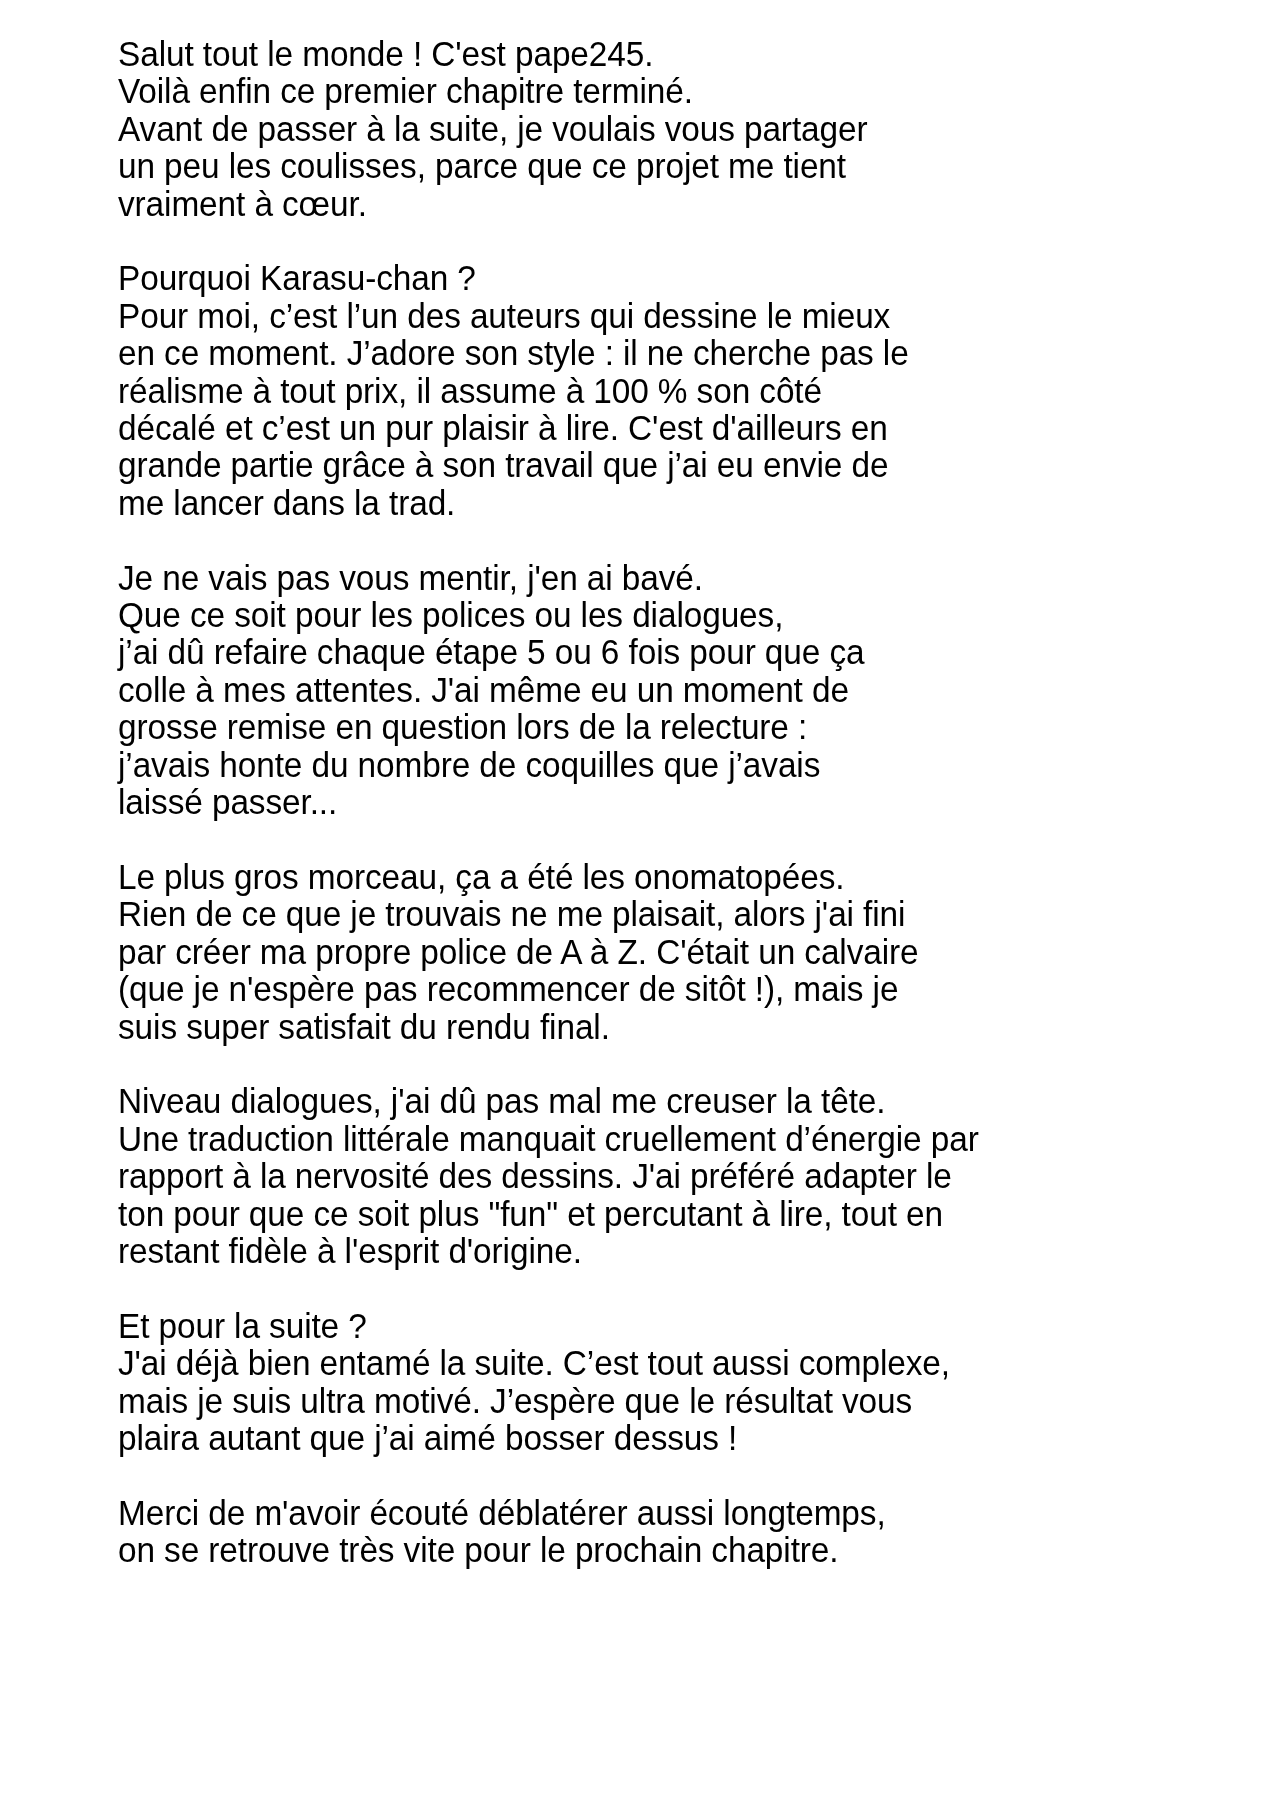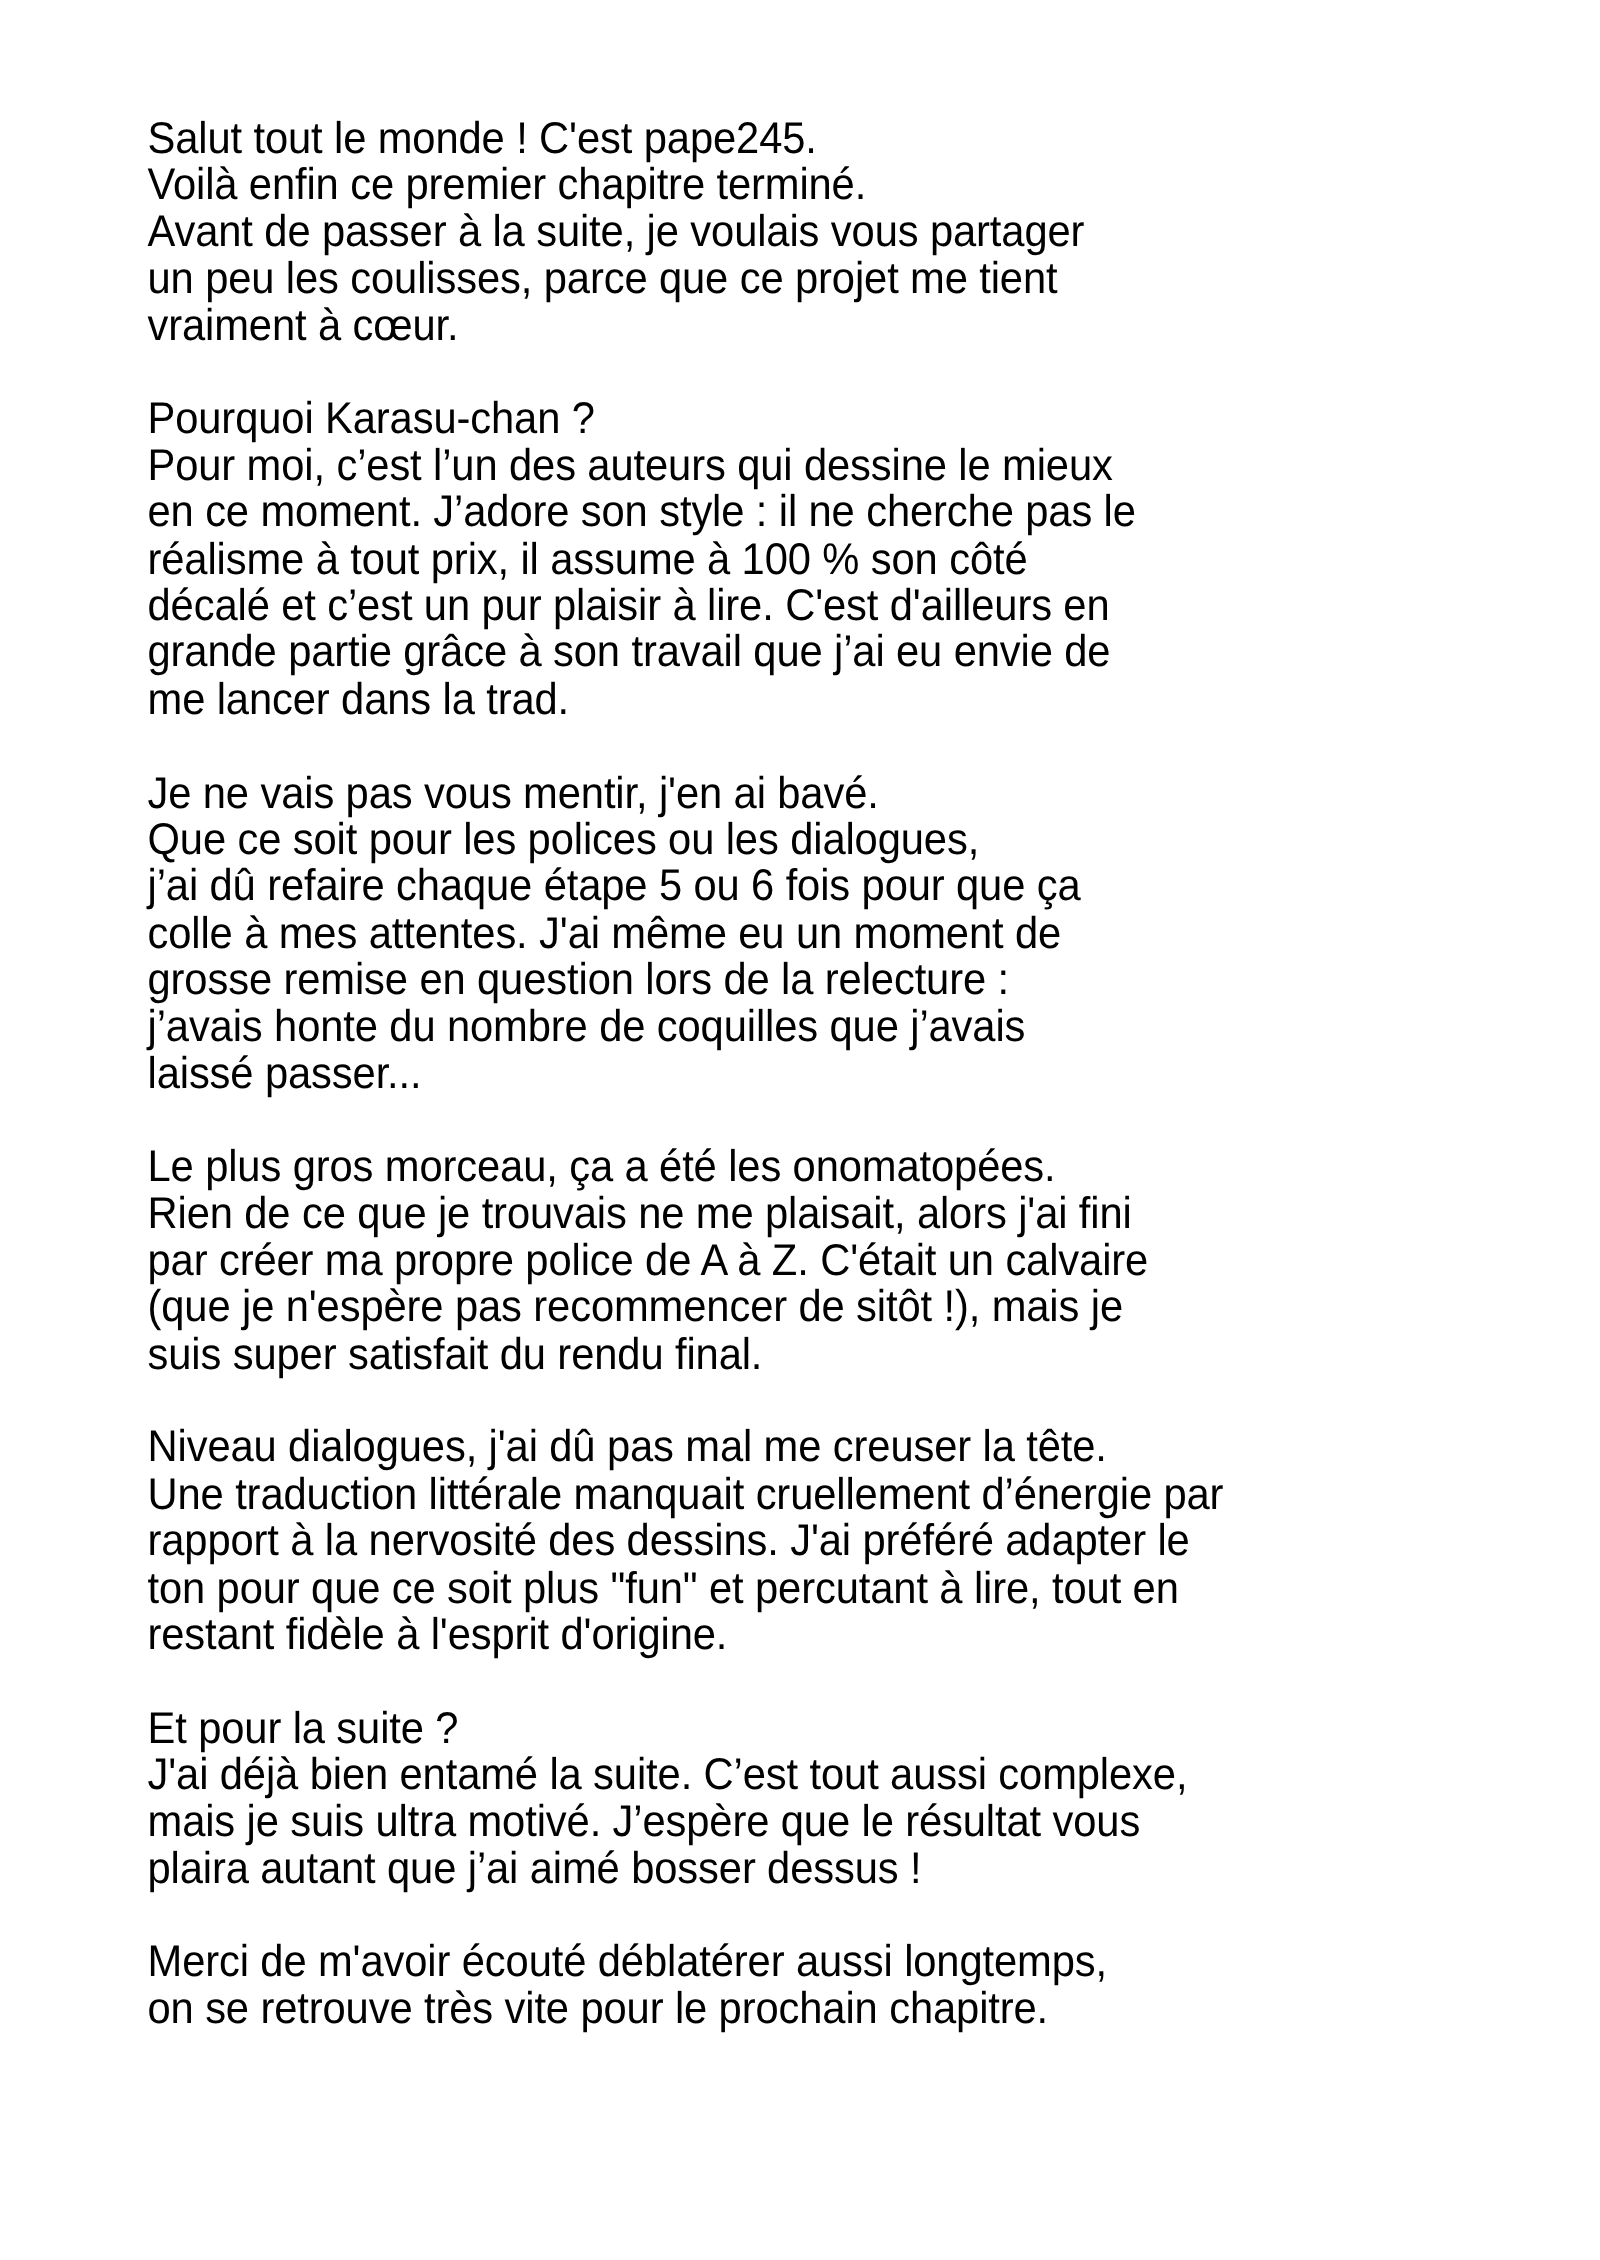--- a/index.html
+++ b/index.html
@@ -14,21 +14,21 @@
     font-family: "Liberation Sans", "DejaVu Sans", sans-serif;
     color: #000000;
   }
 
   #page {
     position: relative;
     width: 1280px;
     height: 1808px;
     background: #ffffff;
     box-sizing: border-box;
-    padding: 92px 60px 0 118px;
+    padding: 36px 60px 0 118px;
   }
 
   .note-body {
     font-size: 35.5px;
     line-height: 37.4px;
     letter-spacing: -0.1px;
     font-weight: 400;
     color: #000000;
     
     transform: scaleX(0.94);

